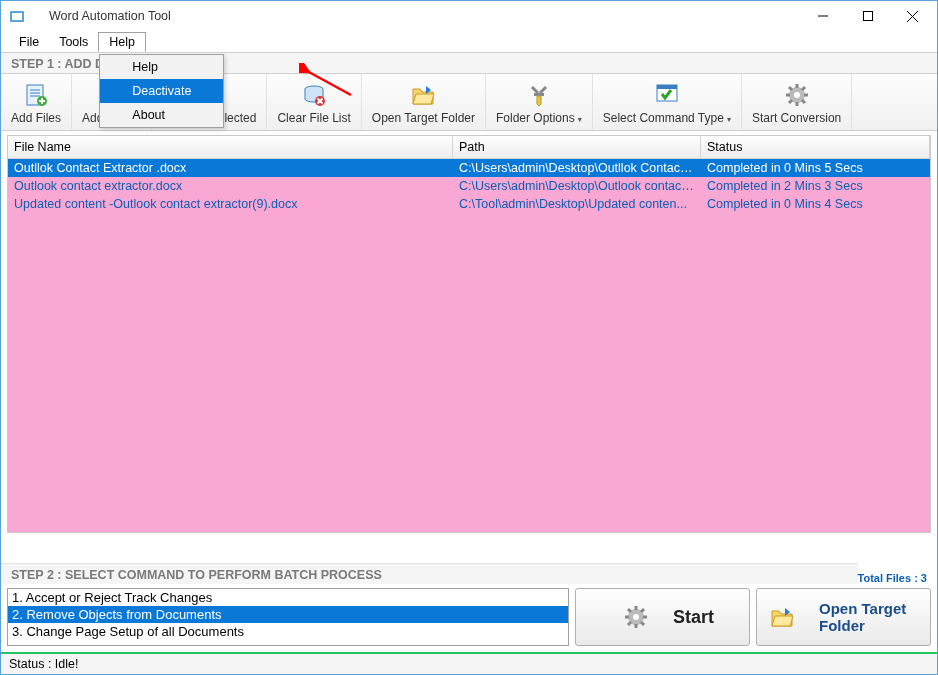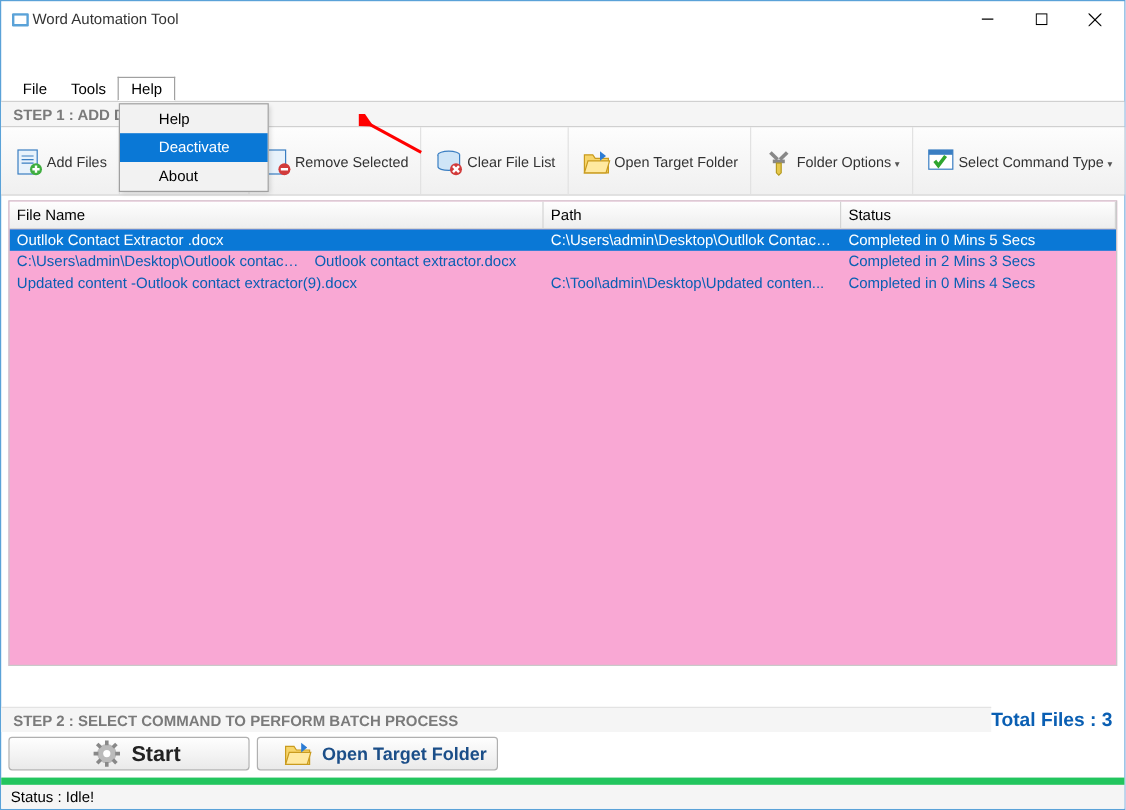--- a/index.html
+++ b/index.html
@@ -1,56 +1,56 @@
 <!DOCTYPE html>
 <html><head>
 <meta charset="utf-8">
 <style>
   * { box-sizing: border-box; margin: 0; padding: 0; font-family: "Segoe UI", Tahoma, sans-serif; }
   html,body { width:938px; height:675px; overflow:hidden; }
   .window { width:938px; height:675px; border:1px solid #5aa2d8; display:flex; flex-direction:column; background:#fff; }
   .titlebar { height:30px; display:flex; align-items:center; padding:0 2px 0 8px; font-size:12.5px; color:#333; }
-  .titlebar .title { flex:1; display:flex; align-items:center; gap:2px; }
+  .titlebar .title { flex:1; display:flex; align-items:center; gap:24px; }
   .titlebar .winbtns { display:flex; }
   .titlebar .winbtn { width:45px; height:28px; display:flex; align-items:center; justify-content:center; font-size:14px; font-family:Arial; }
-  .menubar { height:22px; display:flex; align-items:center; padding:0 8px; font-size:12.5px; position:relative; border-bottom:1px solid #d0d0d0;margin-top:32px;}
+  .menubar { height:22px; display:flex; align-items:center; padding:0 8px; font-size:12.5px; position:relative; border-bottom:1px solid #d0d0d0;}
   .menubar .menuitem { padding:2px 10px; cursor:default; }
   .menubar .menuitem.open { background:#fff; border:1px solid #a0a0a0; border-bottom:1px solid #fff; position:relative; z-index:20; }
   .dropdown { position:absolute; top:21px; left:0; width:125px; background:#f2f2f2; border:1px solid #a0a0a0; box-shadow:2px 2px 4px rgba(0,0,0,.15); z-index:15; }
   .dropdown .dditem { padding:5px 8px 5px 32px; font-size:12.5px; cursor:default; }
   .dropdown .dditem.highlight { background:#0a78d6; color:#fff; }
   .step1label { padding:4px 10px 2px 10px; font-size:12.5px; font-weight:bold; color:#7a7a7a; background:#f5f5f5;}
   .toolbar { display:flex; border-top:1px solid #d0d0d0; border-bottom:1px solid #d0d0d0; background:linear-gradient(#fdfdfd,#f0f0f0); min-height:58px;}
-  .tbbtn { padding:4px 10px 2px 10px; text-align:center; font-size:12px; color:#333; border-right:1px solid #e2e2e2; display:flex; flex-direction:row; align-items:center; justify-content:center; gap:2px;}
+  .tbbtn { padding:4px 10px 2px 10px; text-align:center; font-size:12px; color:#333; border-right:1px solid #e2e2e2; display:flex; flex-direction:column; align-items:center; justify-content:center; gap:2px;}
   .tbbtn .ic { height:28px; display:flex; align-items:center; justify-content:center; }
   .tbbtn .lbl { white-space:nowrap; }
   .chev { font-size:8px; margin-left:3px; color:#555;}
   .grid { flex:1; display:flex; flex-direction:column; border:1px solid #c9c9c9; margin:4px 6px 2px 6px; background:#f9a8d4; position:relative;}
   .gridhead { display:flex; background:linear-gradient(#fefefe,#eee); border-bottom:1px solid #d4d4d4; font-size:12.5px; }
   .gh { padding:4px 6px; border-right:1px solid #d4d4d4; }
   .gh.fn { flex:0 0 445px; }
   .gh.pt { flex:0 0 248px; }
   .gh.st { flex:1; }
   .gridbody { flex:1; overflow:hidden; font-size:12.5px; }
   .gr { display:flex; }
   .gr .gc { padding:2px 6px; white-space:nowrap; overflow:hidden; text-overflow:ellipsis;}
   .gc.fn { flex:0 0 445px; }
   .gc.pt { flex:0 0 248px; }
   .gc.st { flex:1; }
   .gr.sel { background:#0a78d6; color:#fff; }
   .gr:not(.sel) .gc { color:#0a5fb3; }
-  .totalfiles { text-align:right; padding:2px 10px 0 0; font-size:16px; font-weight:bold; color:#0a5fb3;margin-top:33px; }
+  .totalfiles { text-align:right; padding:2px 10px 0 0; font-size:11px; font-weight:bold; color:#0a5fb3;margin-top:33px; }
   .step2label { padding:4px 10px 2px 10px; font-size:12.5px; font-weight:bold; color:#7a7a7a; background:#f5f5f5; border-top:1px solid #e3e3e3;}
   .bottomrow { display:flex; padding:4px 6px 6px 6px; gap:6px; }
   .cmdlist { flex:1; border:1px solid #a0a0a0; background:#fff; font-size:13px; height:58px; overflow-y:scroll; position:relative;}
   .cmdlist .li { padding:1px 4px; white-space:nowrap;}
   .cmdlist .li.sel { background:#0a78d6; color:#fff; }
-  .bigbtn { width:201px; border:1px solid #b0b0b0; border-radius:3px; background:linear-gradient(#fefefe,#eaeaea); display:flex; align-items:center; justify-content:center; gap:7px; font-size:15px; font-weight:bold; color:#1b4e88;padding-left:12px;}
+  .bigbtn { width:175px; border:1px solid #b0b0b0; border-radius:3px; background:linear-gradient(#fefefe,#eaeaea); display:flex; align-items:center; justify-content:center; gap:24px; font-size:15px; font-weight:bold; color:#1b4e88;padding-left:12px;}
   .bigbtn.start { font-size:18px; color:#222;}
-  .statusbar { padding:3px 8px; font-size:12.5px; border-top:6px solid #22c55e; background:#f5f5f5;}
+  .statusbar { padding:3px 8px; font-size:12.5px; border-top:2px solid #22c55e; background:#f5f5f5;}
   .arrow { position:absolute; left:200px; top:30px; z-index:25; pointer-events:none; }
   svg { display:block; }
 </style>
 </head>
 <body>
 
 <div class="window">
 
   <div class="titlebar">
     <div class="title">
@@ -212,38 +212,43 @@
       <div class="gh pt">Path</div>
       <div class="gh st">Status</div>
     </div>
     <div class="gridbody" id="gridbody">
         <div class="gr sel">
           <div class="gc fn">Outllok Contact Extractor .docx</div>
           <div class="gc pt">C:\Users\admin\Desktop\Outllok Contact ...</div>
           <div class="gc st">Completed in 0 Mins 5 Secs</div>
         </div>
         <div class="gr">
+          <div class="gc fn">Outlook contact extractor.docx</div>
           <div class="gc pt">C:\Users\admin\Desktop\Outlook contact...</div>
-          <div class="gc fn">Outlook contact extractor.docx</div>
           <div class="gc st">Completed in 2 Mins 3 Secs</div>
         </div>
         <div class="gr">
           <div class="gc fn">Updated content -Outlook contact extractor(9).docx</div>
           <div class="gc pt">C:\Tool\admin\Desktop\Updated conten...</div>
           <div class="gc st">Completed in 0 Mins 4 Secs</div>
         </div>
       </div>
   </div>
 
   <div style="display:flex; align-items:flex-end;">
     <div class="step2label" style="flex:1;margin-top:28px;">STEP 2 : SELECT COMMAND TO PERFORM BATCH PROCESS</div>
     <div class="totalfiles">Total Files : 3</div>
   </div>
 
   <div class="bottomrow">
+    <div class="cmdlist" id="cmdlist">
+        <div class="li">1. Accept or Reject Track Changes</div>
+        <div class="li sel">2. Remove Objects from Documents</div>
+        <div class="li">3. Change Page Setup of all Documents</div>
+      </div>
     <div class="bigbtn start">
       <span>
           <svg width="26" height="26">
             <circle cx="13" cy="13" r="8" fill="#bbb"></circle>
             <circle cx="13" cy="13" r="3" fill="#fff"></circle>
             <g stroke="#888" stroke-width="3">
               <line x1="13" y1="2" x2="13" y2="6"></line>
               <line x1="13" y1="20" x2="13" y2="24"></line>
               <line x1="2" y1="13" x2="6" y2="13"></line>
               <line x1="20" y1="13" x2="24" y2="13"></line>

